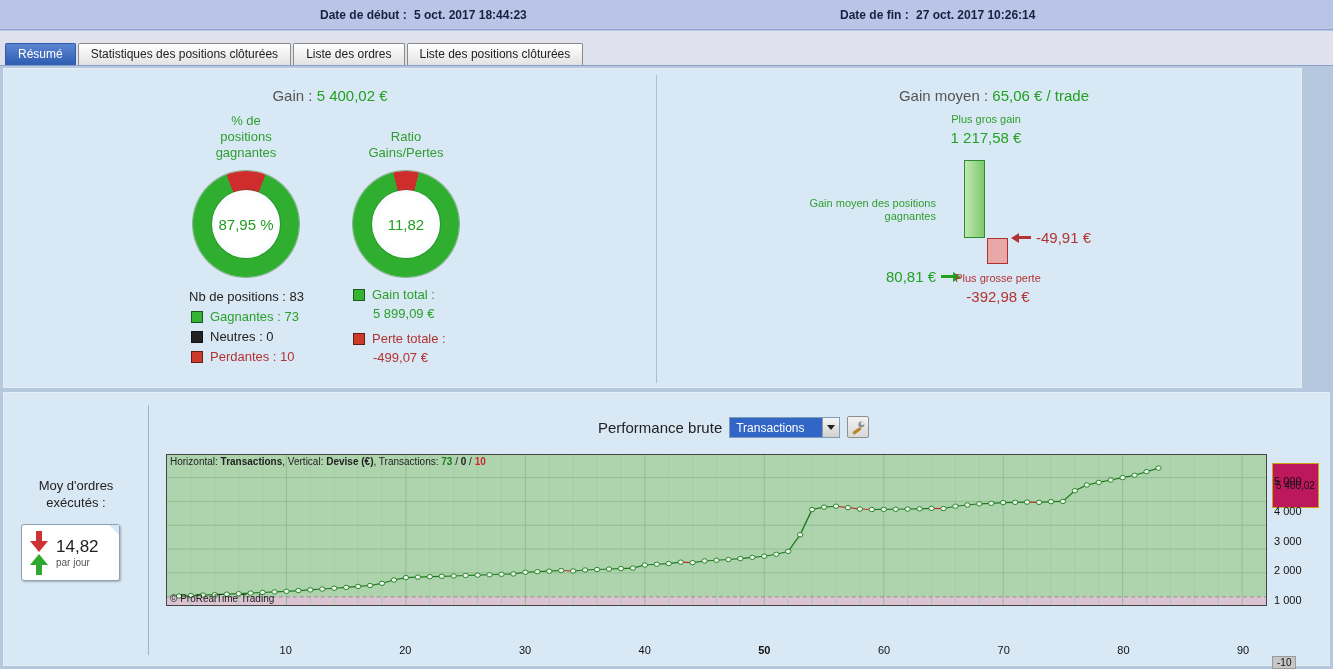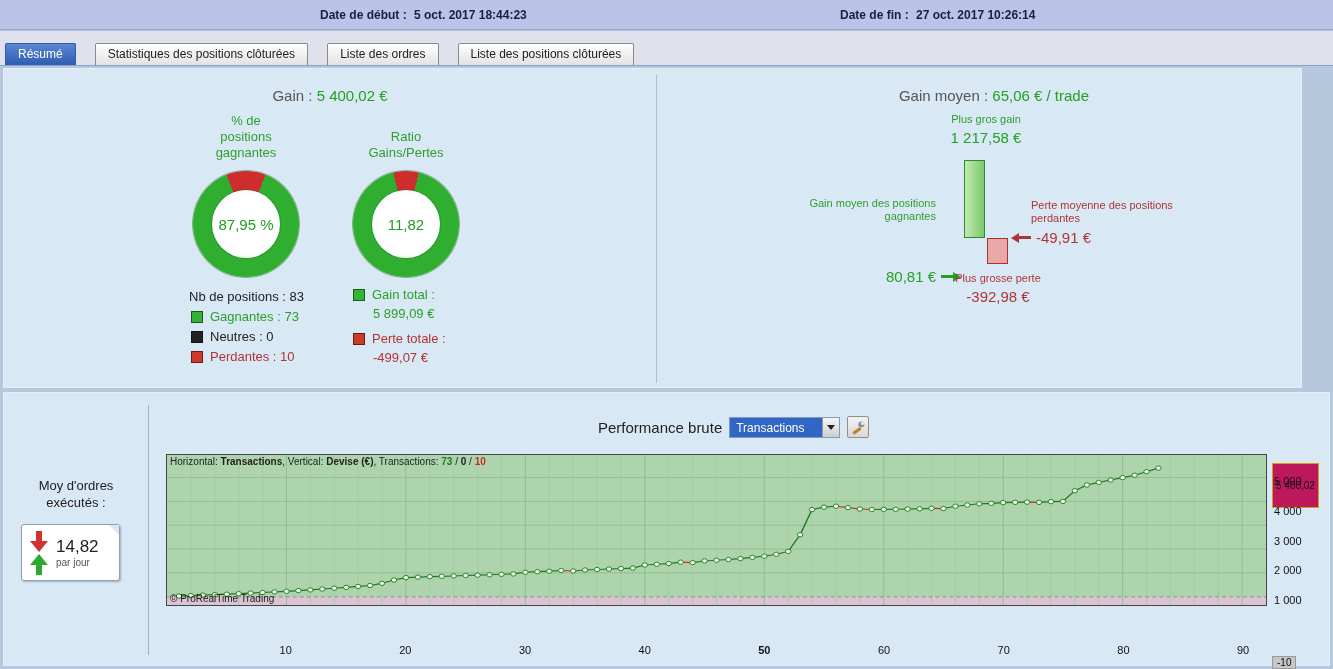--- a/index.html
+++ b/index.html
@@ -7,21 +7,21 @@
   body { position:relative; background:#b5c8dd; font-family:"Liberation Sans",sans-serif; overflow:hidden; }
 
   
   .topbar { position:absolute; top:0; left:0; width:1333px; height:30px; background:#b9c4e7; border-bottom:1px solid #93a3cc; }
   .datefield { position:absolute; top:8px; font-size:12px; font-weight:bold; color:#15223f; }
   .date-start { left:320px; } .date-end { left:840px; }
   .datefield .val { font-weight:bold; margin-left:4px; }
 
   
   .tabbar { position:absolute; top:31px; left:0; width:1333px; height:35px; background:#dfe2ec; border-bottom:1px solid #8aa0c8; display:flex; align-items:flex-end; padding-left:5px; }
-  .tab { font-size:12px; padding:3px 12px 4px; margin-right:19px; border:1px solid #8a8a8a; border-bottom:none; background:linear-gradient(#ffffff,#e2e2e2); color:#222; border-radius:2px 2px 0 0; white-space:nowrap; cursor:default; }
+  .tab { font-size:12px; padding:3px 12px 4px; margin-right:2px; border:1px solid #8a8a8a; border-bottom:none; background:linear-gradient(#ffffff,#e2e2e2); color:#222; border-radius:2px 2px 0 0; white-space:nowrap; cursor:default; }
   .tab.active { background:linear-gradient(#5b86d2,#2e5cb0); color:#fff; border-color:#2e5cb0; }
 
   
   .panel-top { position:absolute; left:3px; top:68px; width:1299px; height:320px; background:#d9e8f5; border:1px solid #e4eef7; }
   .panel-bottom { position:absolute; left:3px; top:392px; width:1327px; height:274px; background:#d9e8f5; border:1px solid #e4eef7; }
   .vdiv-top { position:absolute; left:652px; top:6px; width:1px; height:308px; background:#aebfd4; }
   .vdiv-bottom { position:absolute; left:144px; top:12px; width:1px; height:250px; background:#9fb4c8; }
 
   .green-txt { color:#22a122; }
   .green-soft { color:#2f9e2f; }
@@ -194,21 +194,20 @@
   <div class="bar bar-green"></div>
   <div class="bar bar-red"></div>
 
   <div class="fig-label green-soft avg-win-lbl">Gain moyen des positions gagnantes</div>
   <div class="arrow-row avg-win-row">
     <span class="green-txt">80,81 €</span>
     <span class="stem stem-g"></span>
     <span class="tri-right"></span>
   </div>
 
-  <div class="fig-label red-txt avg-loss-lbl">Perte moyenne des positions perdantes</div>
   <div class="arrow-row avg-loss-row">
     <span class="tri-left"></span>
     <span class="stem stem-r"></span>
     <span class="red-txt">-49,91 €</span>
   </div>
 
   <div class="fig-label red-txt max-loss-lbl">Plus grosse perte</div>
   <div class="fig-value red-txt max-loss-val">-392,98 €</div>
 </div>
 

